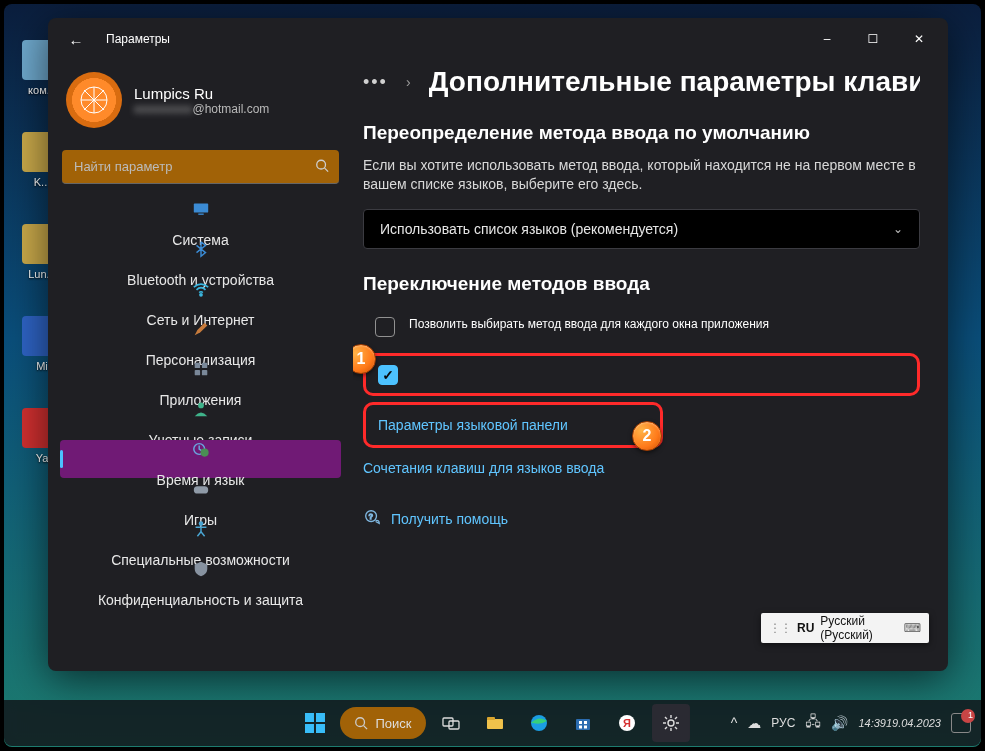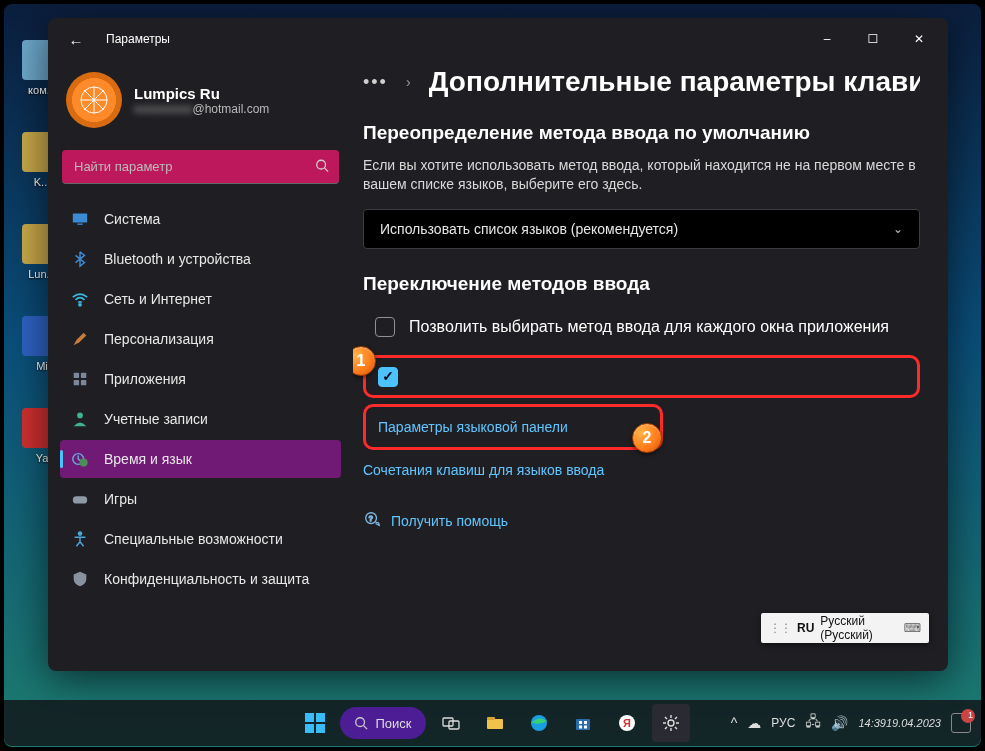--- a/index.html
+++ b/index.html
@@ -19,49 +19,49 @@
   .title-bar .ttl { font-size:12px; color:#fff; margin-left:16px; }
   .win-ctrl { margin-left:auto; display:flex; }
   .win-ctrl div { width:46px; height:42px; display:flex; align-items:center; justify-content:center; color:#fff; font-size:12px;}
   .win-body { flex:1; display:flex; overflow:hidden; }
 
   
   .sidebar { width:305px; padding:4px 12px 12px 12px; display:flex; flex-direction:column; }
   .profile { display:flex; align-items:center; gap:12px; padding:8px 6px 18px 6px; }
   .avatar { width:56px; height:56px; border-radius:50%; background:radial-gradient(circle at 50% 50%, #ff8a2a 0 55%, #d96c10 56% 100%); display:flex; align-items:center; justify-content:center; }
   .avatar svg { width:32px; height:32px; }
-  .pname { font-size:15px; font-weight:700; }
+  .pname { font-size:15px; font-weight:400; }
   .pemail { font-size:12px; color:#b9b9b9; }
   .pemail .blur { filter: blur(3px); letter-spacing:.5px; }
 
   .search { position:relative; margin:4px 2px 14px 2px; }
-  .search input { width:100%; height:34px; background:#be185d; border:none; border-bottom:1px solid #666; border-radius:4px; color:#fff; padding:0 36px 0 12px; font-size:13px; outline:none;}
+  .search input { width:100%; height:34px; background:#a16207; border:none; border-bottom:1px solid #666; border-radius:4px; color:#fff; padding:0 36px 0 12px; font-size:13px; outline:none;}
   .search input::placeholder { color:#bcbcbc; }
   .search .sicon { position:absolute; right:10px; top:50%; transform:translateY(-50%); color:#cfcfcf; font-size:14px;}
 
   .nav { display:flex; flex-direction:column; gap:2px; margin-top:2px;}
-  .nav-item { display:flex; align-items:center; gap:14px; height:38px; padding:0 10px; border-radius:4px; color:#e8e8e8; font-size:14px; position:relative; cursor:pointer; }
+  .nav-item { display:flex; align-items:center; gap:14px; height:38px; padding:0 10px; border-radius:4px; color:#e8e8e8; font-size:14px; position:relative; cursor:pointer;flex-direction:column; }
   .nav-item .ic { width:20px; height:20px; display:flex; align-items:center; justify-content:center; }
   .nav-item.selected { background:#701a75; }
   .nav-item.selected::before { content:""; position:absolute; left:0; top:10px; bottom:10px; width:3px; background:#4cc2ff; border-radius:2px;}
 
   
   .main { flex:1; padding:6px 28px 10px 10px; overflow:hidden auto; }
   .crumb { display:flex; align-items:center; gap:18px; margin-bottom:4px; }
   .crumb .dots { font-size:18px; color:#d0d0d0; letter-spacing:2px;}
   .crumb .chev { color:#9a9a9a; font-size:14px; }
   .crumb h1 { font-size:28px; font-weight:600; white-space:nowrap; overflow:hidden; }
 
   h2 { font-size:19px; font-weight:600; margin:22px 0 10px 0; line-height:1.35; }
   .desc { font-size:14px; color:#d8d8d8; line-height:1.4; margin-bottom:14px; }
 
   .dropdown { background:#000000; border:1px solid #3b3b41; border-radius:4px; height:40px; display:flex; align-items:center; justify-content:space-between; padding:0 16px; font-size:14px; color:#e6e6e6; max-width:560px;}
   .dropdown .chev { font-size:12px; color:#bdbdbd; }
 
-  .chkrow { display:flex; align-items:flex-start; gap:14px; padding:10px 12px; font-size:16px; line-height:1.4; }
+  .chkrow { display:flex; align-items:flex-start; gap:14px; padding:10px 12px; font-size:12px; line-height:1.4; }
   .chkbox { width:20px; height:20px; border:1.5px solid #919191; border-radius:4px; flex:0 0 20px; margin-top:1px; display:flex; align-items:center; justify-content:center; }
   .chkbox.checked { background:#4cc2ff; border-color:#4cc2ff; }
   .chkbox.checked::after { content:"✓"; font-size:14px; color:#0a0a0a; font-weight:700;}
   .link { color:#60c5ff; font-size:14px; padding:6px 0; display:block; }
 
   .highlight { border:3px solid #ff2a2a; border-radius:10px; padding:4px 8px; margin:6px 0; max-width:560px; position:relative;}
   .marker { position:absolute; width:30px; height:30px; border-radius:50%; background:radial-gradient(circle at 30% 30%, #ffb347, #ff7a1a 60%, #cc4e00); color:#fff; font-weight:700; font-size:16px; display:flex; align-items:center; justify-content:center; box-shadow:0 2px 4px rgba(0,0,0,.5), inset 0 1px 2px rgba(255,255,255,.4); border:1px solid #a33d00;}
   .m1 { left:-20px; top:-12px; }
   .m2 { right:-2px; top:40%; }
 
@@ -71,21 +71,21 @@
   .lang-float { position:absolute; right:56px; bottom:108px; width:168px; height:30px; background:#f3f3f3; color:#111; border-radius:2px; display:flex; align-items:center; font-size:12px; padding:0 8px; gap:6px; box-shadow:0 2px 6px rgba(0,0,0,.5);}
   .lang-float .grip { color:#888; letter-spacing:-1px;}
   .lang-float .kb { margin-left:auto; color:#555;}
 
   
   .taskbar { position:absolute; left:4px; right:4px; bottom:5px; height:46px; background:#111217d0; border-radius:0 0 8px 8px; display:flex; align-items:center; padding:0 10px; backdrop-filter: blur(6px);}
   .tb-center { position:absolute; left:50%; transform:translateX(-50%); display:flex; align-items:center; gap:6px; }
   .tb-icon { width:38px; height:38px; display:flex; align-items:center; justify-content:center; border-radius:4px; }
   .tb-icon.active { background:#2a2a32; }
   .start svg{ width:22px; height:22px;}
-  .tb-search { display:flex; align-items:center; gap:8px; background:#4c1d95; border-radius:18px; height:32px; padding:0 14px; color:#ddd; font-size:13px; }
+  .tb-search { display:flex; align-items:center; gap:8px; background:#a16207; border-radius:18px; height:32px; padding:0 14px; color:#ddd; font-size:13px; }
   .tb-right { margin-left:auto; display:flex; align-items:center; gap:10px; color:#ddd; font-size:12px;}
   .tb-right .clock { display:flex; align-items:flex-end; line-height:1.15; font-size:11px;font-style:italic;}
   .tb-right .notif { width:20px; height:20px; border:1.5px solid #888; border-radius:3px; display:flex; align-items:center; justify-content:center; position:relative;}
   .tb-right .notif::after { content:""; position:absolute; right:-5px; top:-5px; width:14px; height:14px; border-radius:50%; background:#c94545; }
   .tb-right .notif span{ font-size:9px; position:absolute; right:-3px; top:-4px; color:#fff; z-index:1;}
   .tray-ic { font-size:14px; }
 
   
   .ic svg { width:18px; height:18px; }
 </style>

